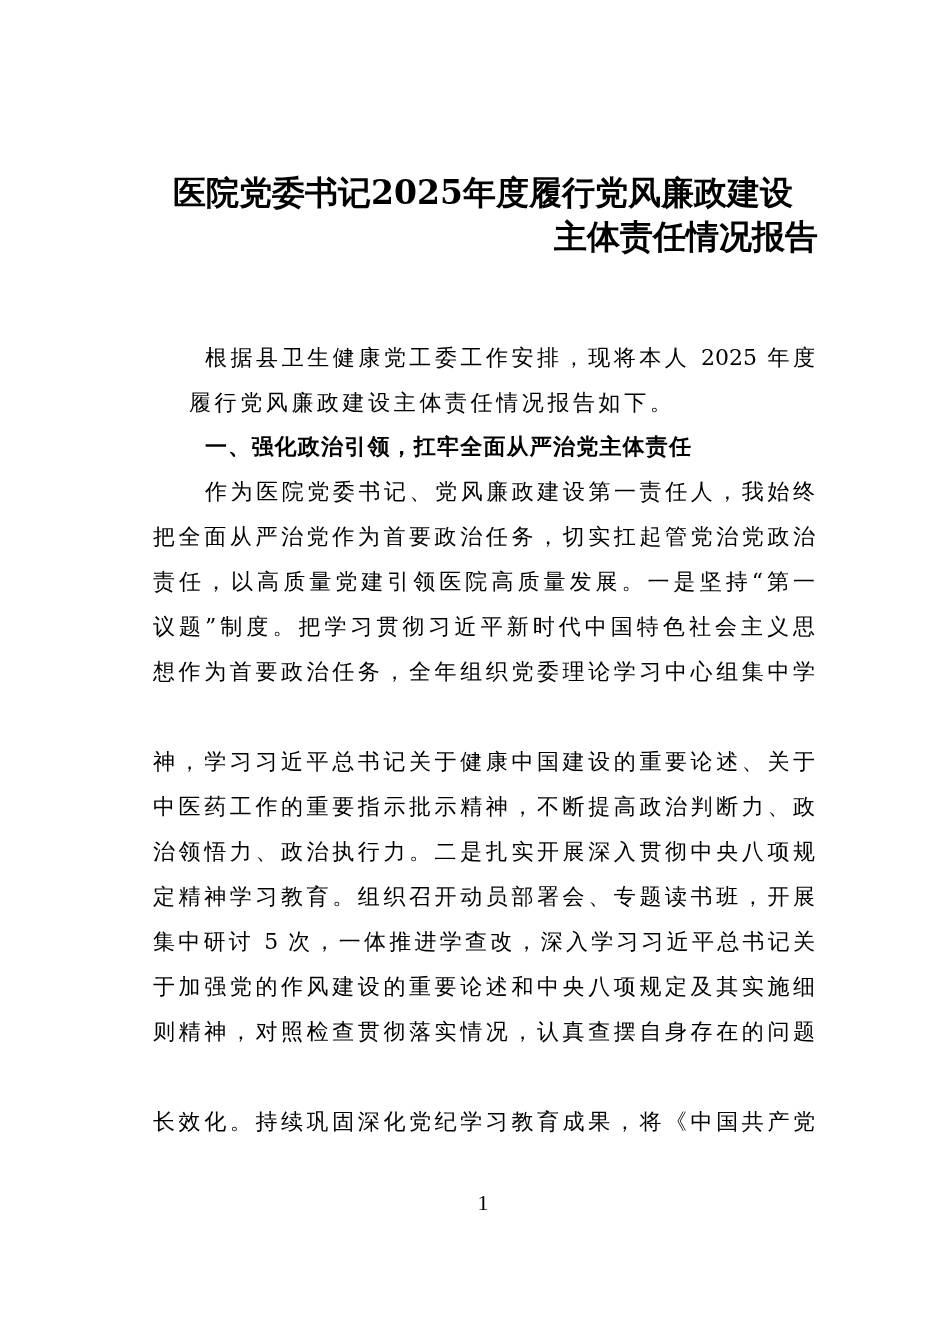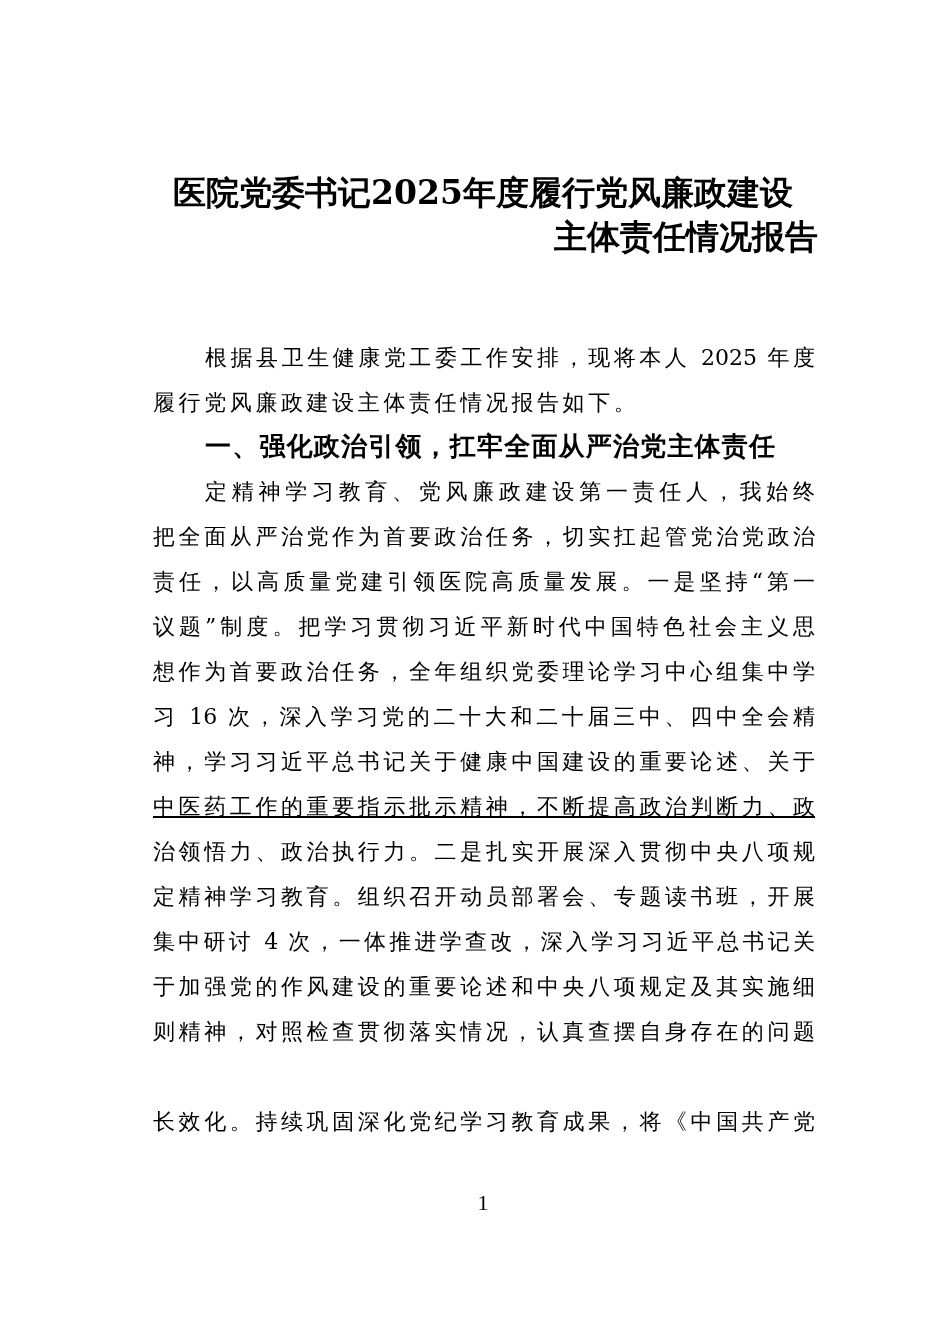--- a/index.html
+++ b/index.html
@@ -56,21 +56,21 @@
       text-align-last: left;
       letter-spacing: 3.6px;
     }
     .heading {
       position: absolute;
       left: 197px;
       width: 610px;
       height: 45px;
       font-family: "DejaVu Sans", "Liberation Sans", sans-serif;
       font-weight: bold;
-      font-size: 26px;
+      font-size: 22px;
       line-height: 45px;
       white-space: nowrap;
       letter-spacing: 1.2px;
     }
     .page-number {
       position: absolute;
       left: 0;
       width: 950px;
       top: 1188px;
       text-align: center;
@@ -81,34 +81,33 @@
   </style>
 </head>
 <body>
 
 <div class="page">
 
   <div class="title l1">医院党委书记2025年度履行党风廉政建设</div>
   <div class="title l2">主体责任情况报告</div>
 
   <div class="line indent" style="top:335px;">根据县卫生健康党工委工作安排，现将本人 2025 年度</div>
-  <div class="line last" style="top:380px;">履行党风廉政建设主体责任情况报告如下。</div>
+  <div class="line last" style="top:380px;margin-left:36px;">履行党风廉政建设主体责任情况报告如下。</div>
 
   <div class="heading" style="top:424px;">一、强化政治引领，扛牢全面从严治党主体责任</div>
 
-  <div class="line indent" style="top:469px;">定精神学习教育、党风廉政建设第一责任人，我始终</div>
+  <div class="line indent" style="top:469px;">作为医院党委书记、党风廉政建设第一责任人，我始终</div>
   <div class="line" style="top:514px;">把全面从严治党作为首要政治任务，切实扛起管党治党政治</div>
   <div class="line" style="top:559px;">责任，以高质量党建引领医院高质量发展。一是坚持“第一</div>
   <div class="line" style="top:604px;">议题”制度。把学习贯彻习近平新时代中国特色社会主义思</div>
   <div class="line" style="top:649px;">想作为首要政治任务，全年组织党委理论学习中心组集中学</div>
-  <div class="line" style="top:694px;">习 16 次，深入学习党的二十大和二十届三中、四中全会精</div>
   <div class="line" style="top:739px;">神，学习习近平总书记关于健康中国建设的重要论述、关于</div>
-  <div class="line" style="top:784px;text-decoration:underline;">中医药工作的重要指示批示精神，不断提高政治判断力、政</div>
+  <div class="line" style="top:784px;">中医药工作的重要指示批示精神，不断提高政治判断力、政</div>
   <div class="line" style="top:829px;">治领悟力、政治执行力。二是扎实开展深入贯彻中央八项规</div>
   <div class="line" style="top:874px;">定精神学习教育。组织召开动员部署会、专题读书班，开展</div>
-  <div class="line" style="top:919px;">集中研讨 4 次，一体推进学查改，深入学习习近平总书记关</div>
+  <div class="line" style="top:919px;">集中研讨 5 次，一体推进学查改，深入学习习近平总书记关</div>
   <div class="line" style="top:964px;">于加强党的作风建设的重要论述和中央八项规定及其实施细</div>
   <div class="line" style="top:1009px;">则精神，对照检查贯彻落实情况，认真查摆自身存在的问题</div>
   <div class="line" style="top:1099px;">长效化。持续巩固深化党纪学习教育成果，将《中国共产党</div>
 
   <div class="page-number">1</div>
 
 </div>
 
 </body></html>

